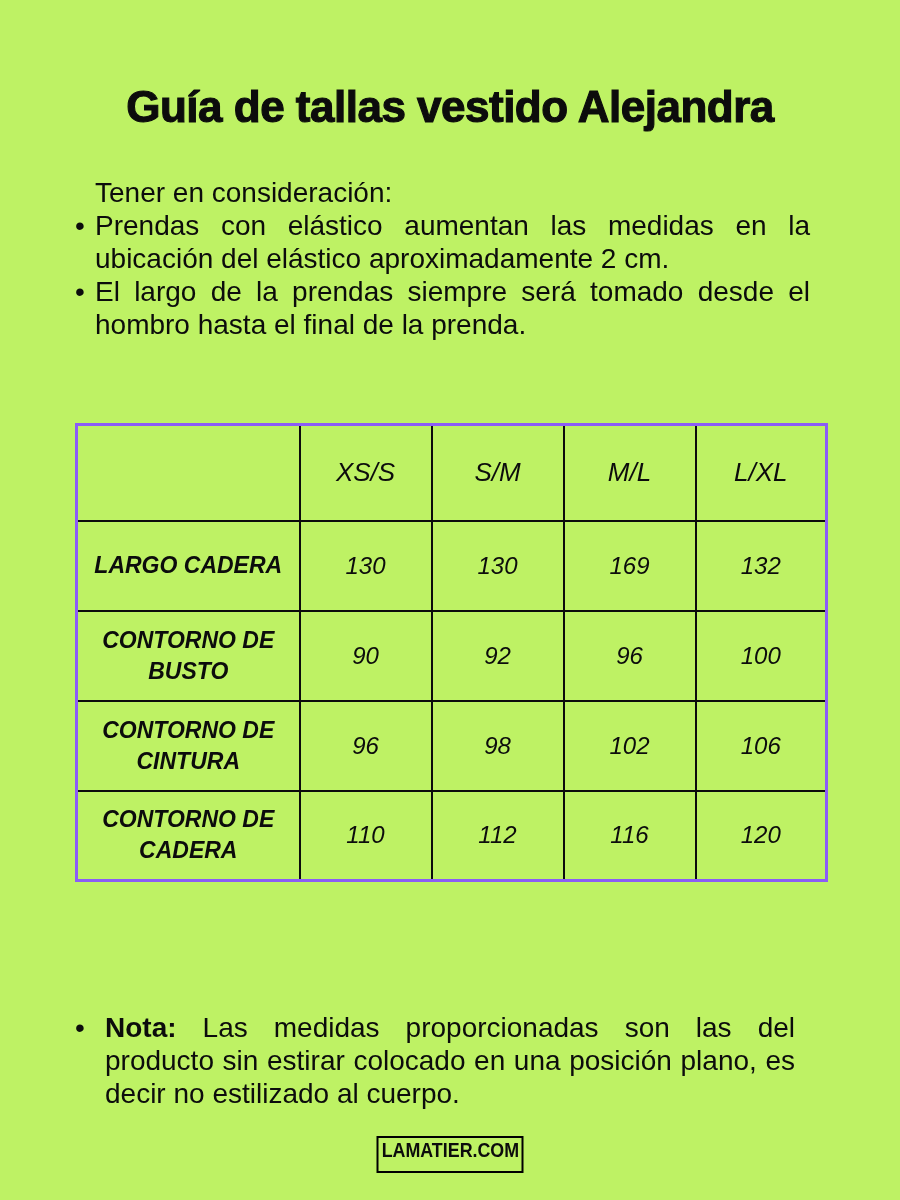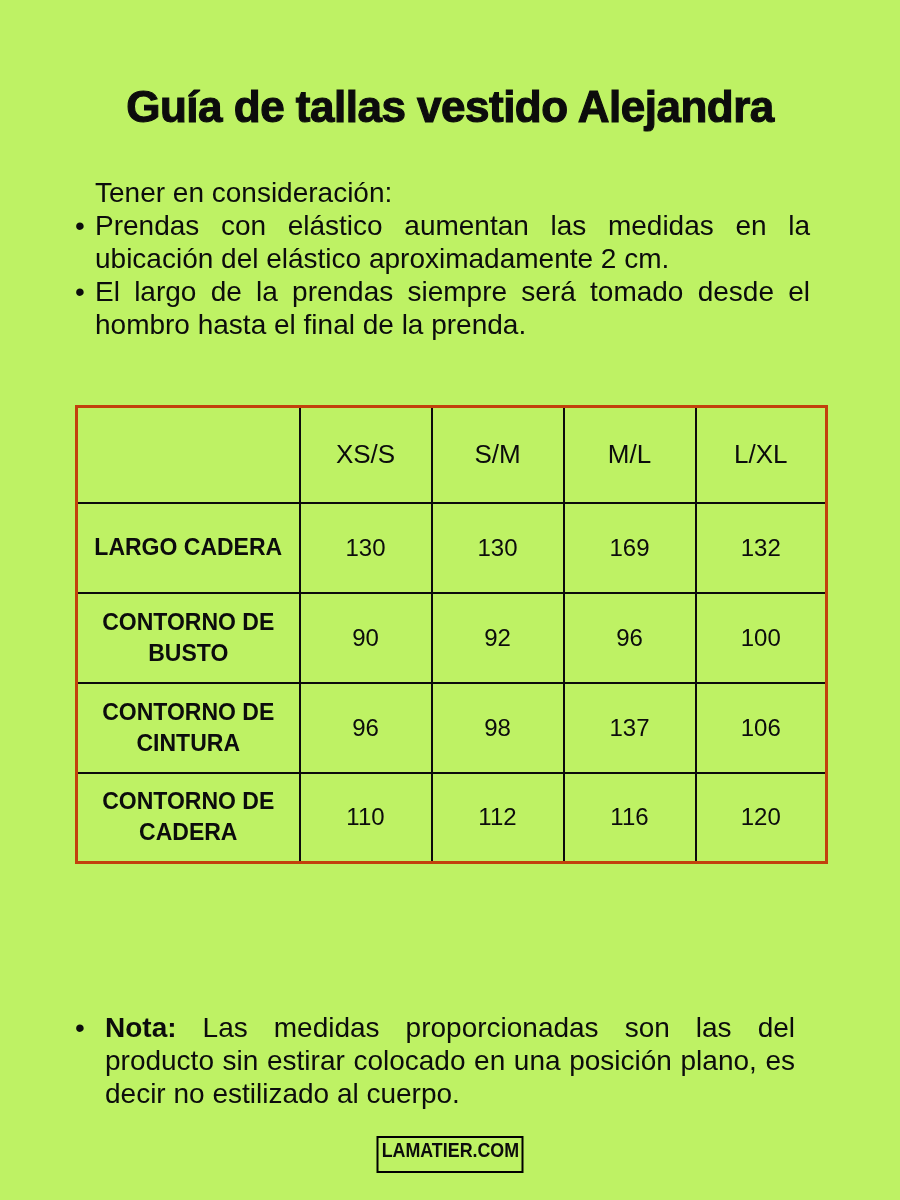--- a/index.html
+++ b/index.html
@@ -42,25 +42,26 @@
   }
   .marker {
     position: absolute;
     left: 0; top: 0;
     font-size: 28px;
   }
 
   
   .size-table {
     position: absolute;
-    top: 405px; left: 75px;
+    top: 423px; left: 75px;
     width: 750px;
     border-collapse: collapse;
     table-layout: fixed;
-    border: 3px solid #c2410c;
+    border: 3px solid #8b5cf6;
+    font-style: italic;
   }
   .size-table th, .size-table td {
     border: 2px solid #0c0c0c;
     text-align: center;
     vertical-align: middle;
     padding: 0 8px;
   }
   .size-table thead tr { height: 96px; }
   .size-table tbody tr { height: 90px; }
   .col-header { font-size: 26px; font-weight: 400; }
@@ -151,21 +152,21 @@
         <th class="row-label">CONTORNO DE BUSTO</th>
         <td class="size-cell">90</td>
         <td class="size-cell">92</td>
         <td class="size-cell">96</td>
         <td class="size-cell">100</td>
       </tr>
       <tr>
         <th class="row-label">CONTORNO DE CINTURA</th>
         <td class="size-cell">96</td>
         <td class="size-cell">98</td>
-        <td class="size-cell">137</td>
+        <td class="size-cell">102</td>
         <td class="size-cell">106</td>
       </tr>
       <tr>
         <th class="row-label">CONTORNO DE CADERA</th>
         <td class="size-cell">110</td>
         <td class="size-cell">112</td>
         <td class="size-cell">116</td>
         <td class="size-cell">120</td>
       </tr>
     </tbody>

